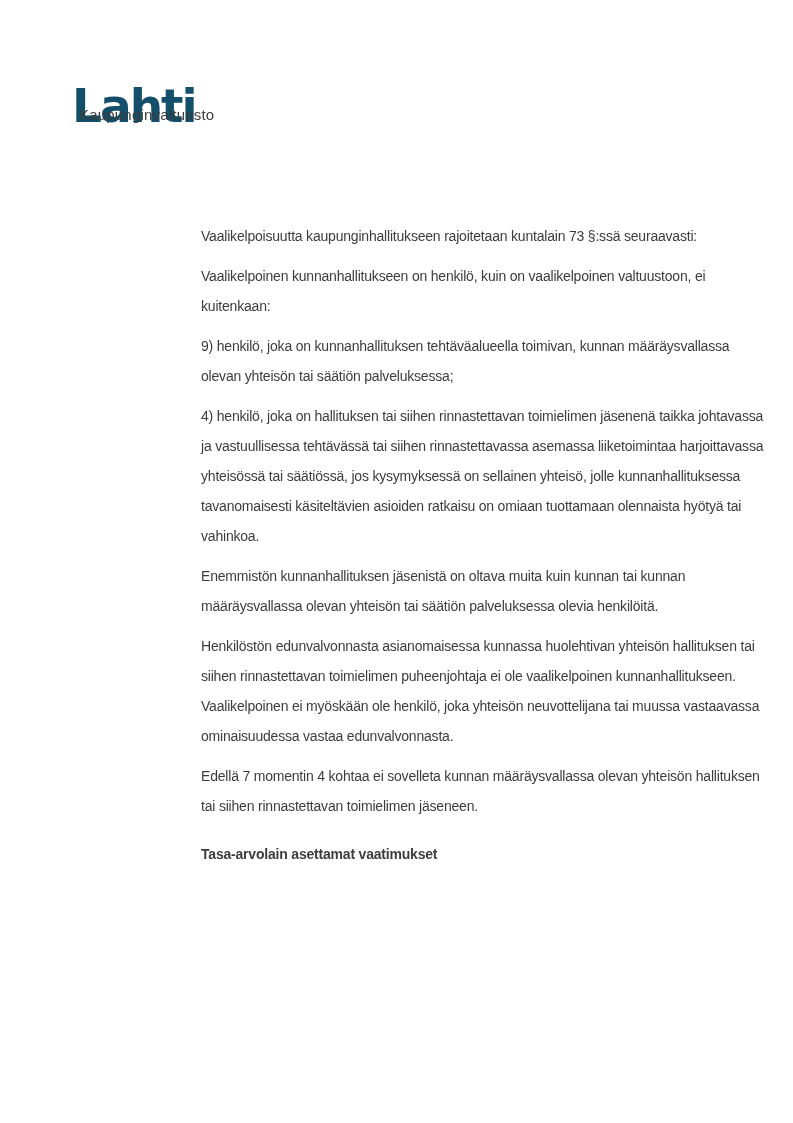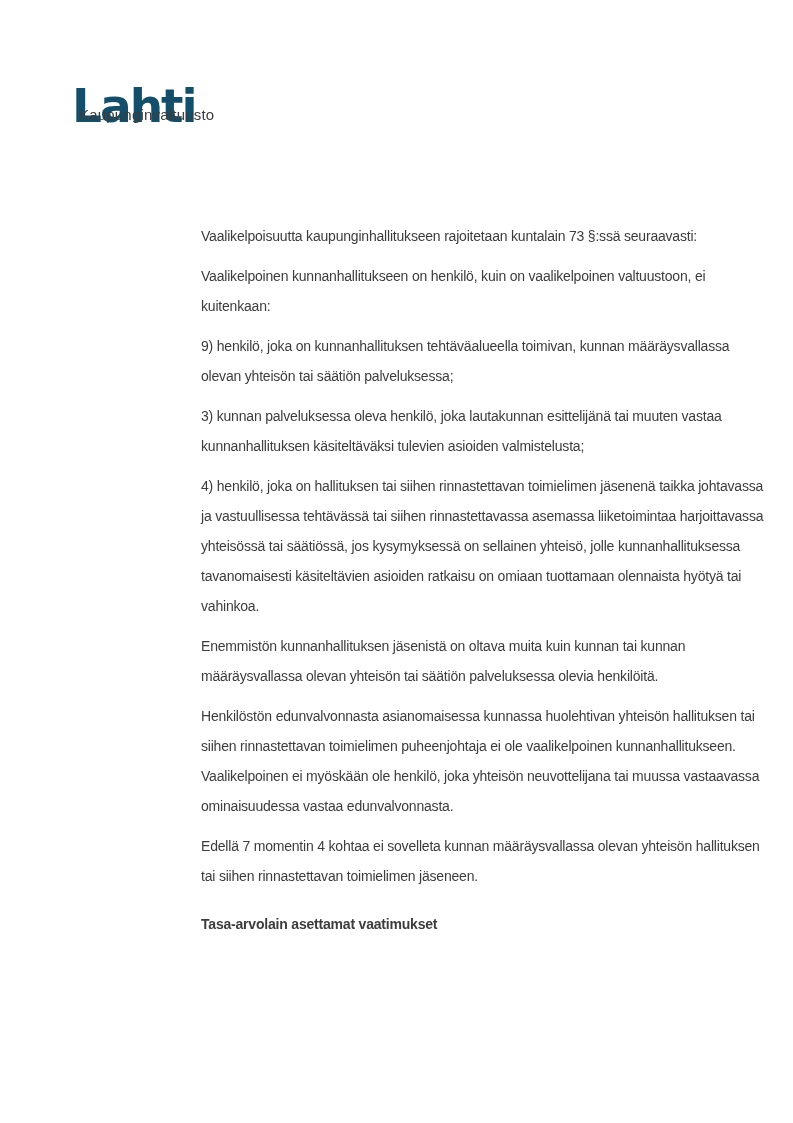--- a/index.html
+++ b/index.html
@@ -65,21 +65,20 @@
   <div class="logo" style="color: rgb(19, 79, 107);">Lahti</div>
 
   <div class="header-row">
     <span>Kaupunginvaltuusto</span>
   </div>
 
   <div class="content">
     <p>Vaalikelpoisuutta kaupunginhallitukseen rajoitetaan kuntalain 73 §:ssä seuraavasti:</p>
     <p>Vaalikelpoinen kunnanhallitukseen on henkilö, kuin on vaalikelpoinen valtuustoon, ei kuitenkaan:</p>
     <p>9) henkilö, joka on kunnanhallituksen tehtäväalueella toimivan, kunnan määräysvallassa olevan yhteisön tai säätiön palveluksessa;</p>
-    <p>3) kunnan palveluksessa oleva henkilö, joka lautakunnan esittelijänä tai muuten vastaa kunnanhallituksen käsiteltäväksi tulevien asioiden valmistelusta;</p>
     <p>4) henkilö, joka on hallituksen tai siihen rinnastettavan toimielimen jäsenenä taikka johtavassa ja vastuullisessa tehtävässä tai siihen rinnastettavassa asemassa liiketoimintaa harjoittavassa yhteisössä tai säätiössä, jos kysymyksessä on sellainen yhteisö, jolle kunnanhallituksessa tavanomaisesti käsiteltävien asioiden ratkaisu on omiaan tuottamaan olennaista hyötyä tai vahinkoa.</p>
     <p>Enemmistön kunnanhallituksen jäsenistä on oltava muita kuin kunnan tai kunnan määräysvallassa olevan yhteisön tai säätiön palveluksessa olevia henkilöitä.</p>
     <p>Henkilöstön edunvalvonnasta asianomaisessa kunnassa huolehtivan yhteisön hallituksen tai siihen rinnastettavan toimielimen puheenjohtaja ei ole vaalikelpoinen kunnanhallitukseen. Vaalikelpoinen ei myöskään ole henkilö, joka yhteisön neuvottelijana tai muussa vastaavassa ominaisuudessa vastaa edunvalvonnasta.</p>
     <p>Edellä 7 momentin 4 kohtaa ei sovelleta kunnan määräysvallassa olevan yhteisön hallituksen tai siihen rinnastettavan toimielimen jäseneen.</p>
     <h3 class="subheading">Tasa-arvolain asettamat vaatimukset</h3>
   </div>
 
 </div>
 
 </body></html>

